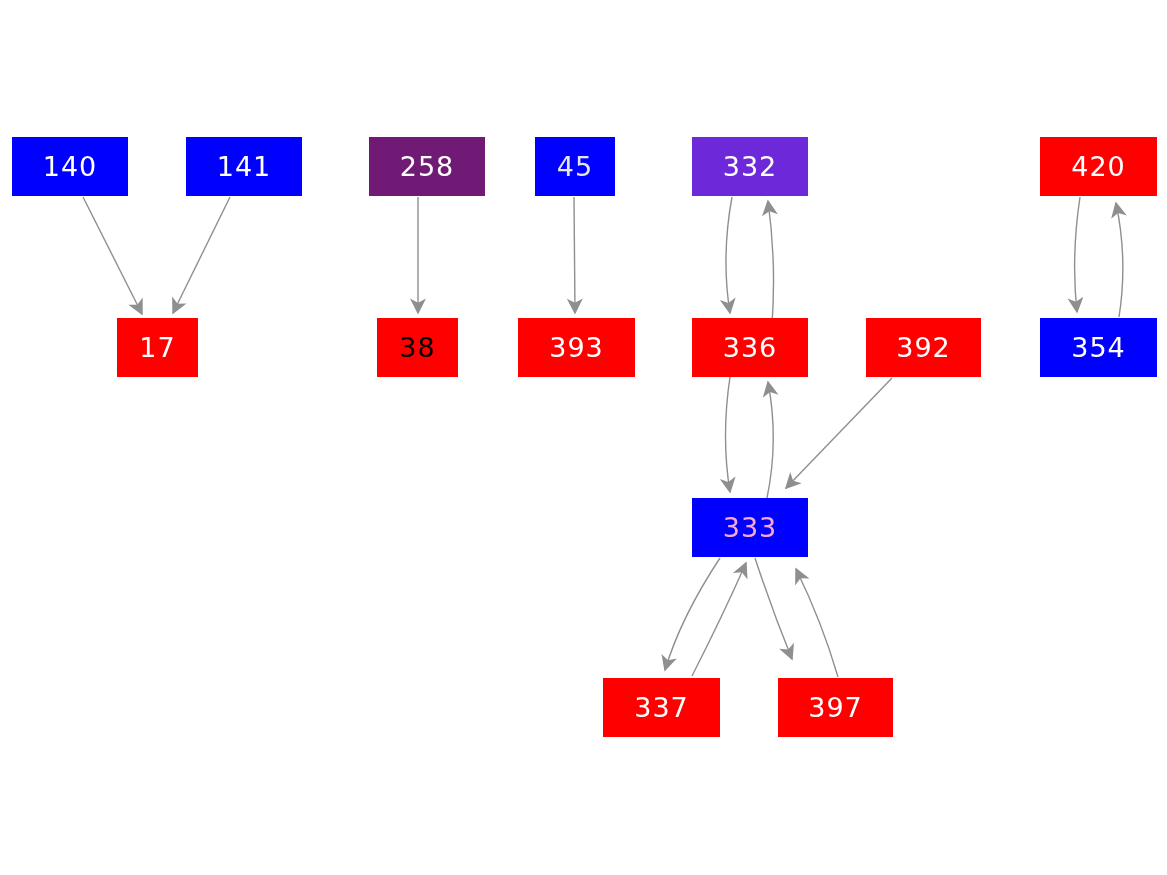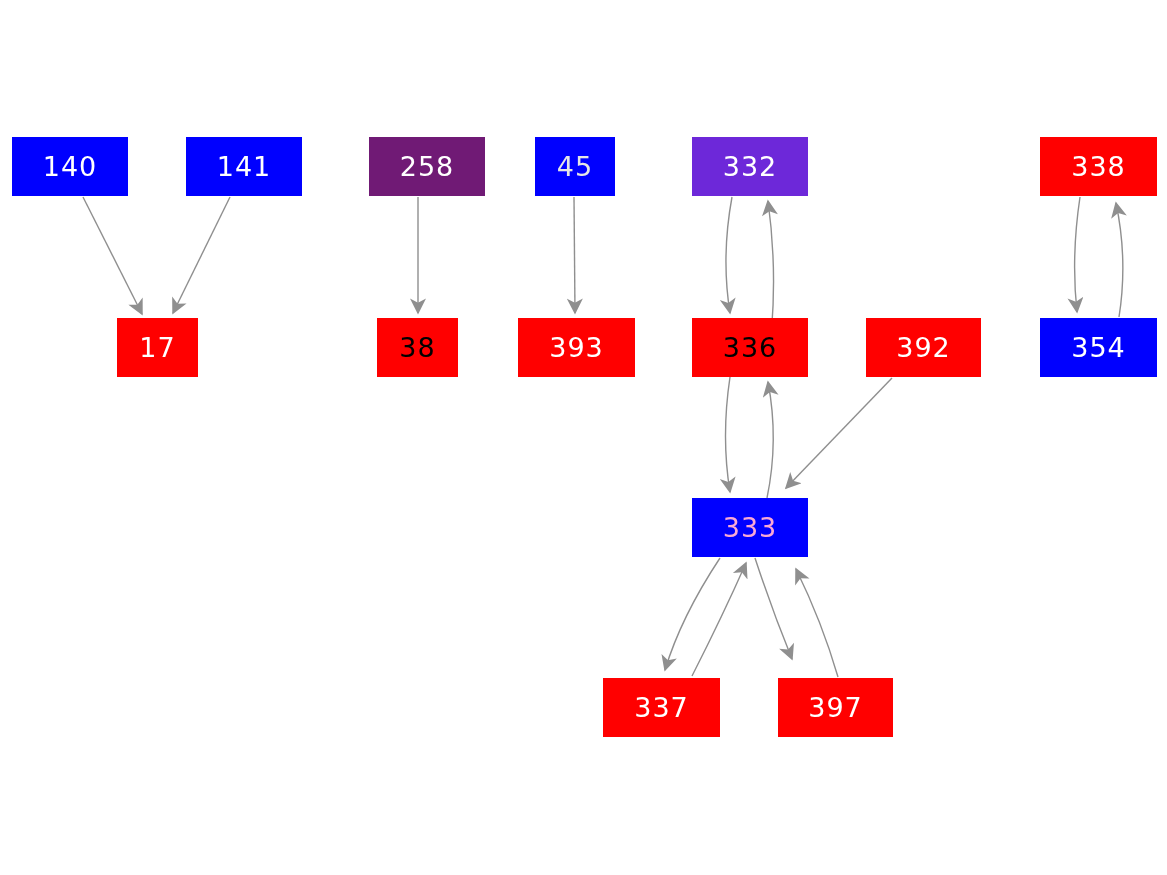--- a/index.html
+++ b/index.html
@@ -66,33 +66,33 @@
     <div class="node" style="left: 361px; top: 137px; width: 116px; height: 59px; background: #701a75; margin-left: 8px;">
       <span style="color: rgb(255, 255, 255);">258</span>
     </div>
     <div class="node" style="left: 535px; top: 137px; width: 80px; height: 59px; background: rgb(0, 0, 255);">
       <span style="color: #e5e5e5;">45</span>
     </div>
     <div class="node" style="left: 692px; top: 137px; width: 116px; height: 59px; background: #6d28d9;">
       <span style="color: rgb(255, 255, 255);">332</span>
     </div>
     <div class="node" style="left: 1040px; top: 137px; width: 117px; height: 59px; background: rgb(255, 0, 0);">
-      <span style="color: rgb(255, 255, 255);">338</span>
+      <span style="color: rgb(255, 255, 255);">420</span>
     </div>
     <div class="node" style="left: 117px; top: 318px; width: 81px; height: 59px; background: rgb(255, 0, 0);">
       <span style="color: rgb(255, 255, 255);">17</span>
     </div>
     <div class="node" style="left: 377px; top: 318px; width: 81px; height: 59px; background: rgb(255, 0, 0);">
       <span style="color: #000000;">38</span>
     </div>
     <div class="node" style="left: 518px; top: 318px; width: 117px; height: 59px; background: rgb(255, 0, 0);">
       <span style="color: rgb(255, 255, 255);">393</span>
     </div>
     <div class="node" style="left: 692px; top: 318px; width: 116px; height: 59px; background: rgb(255, 0, 0);">
-      <span style="color: #000000;">336</span>
+      <span style="color: #ffffff;">336</span>
     </div>
     <div class="node" style="left: 866px; top: 318px; width: 115px; height: 59px; background: rgb(255, 0, 0);">
       <span style="color: rgb(255, 255, 255);">392</span>
     </div>
     <div class="node" style="left: 1040px; top: 318px; width: 117px; height: 59px; background: rgb(0, 0, 255);">
       <span style="color: rgb(255, 255, 255);">354</span>
     </div>
     <div class="node" style="left: 692px; top: 498px; width: 116px; height: 59px; background: rgb(0, 0, 255);">
       <span style="color: #f9a8d4;">333</span>
     </div>

